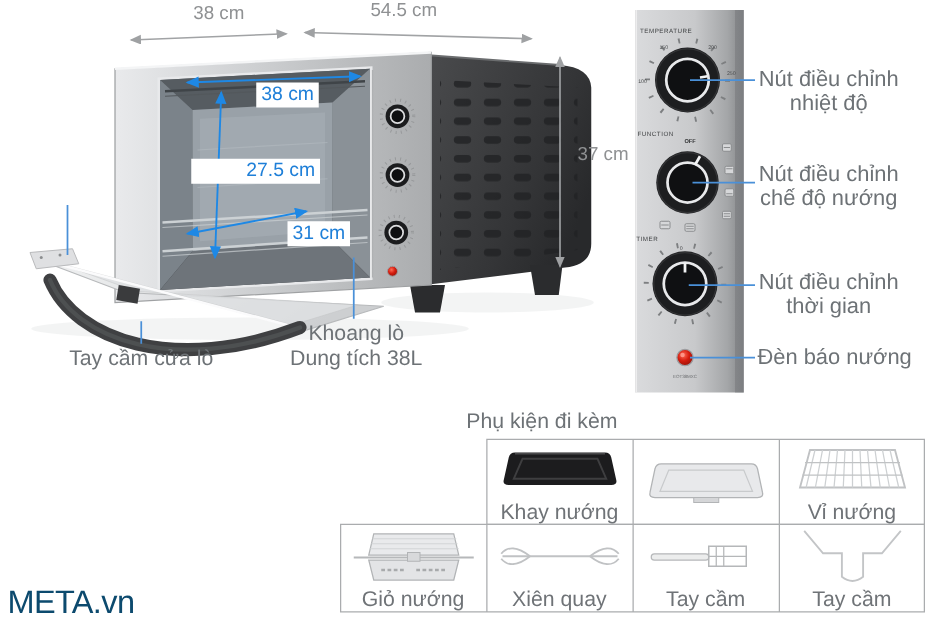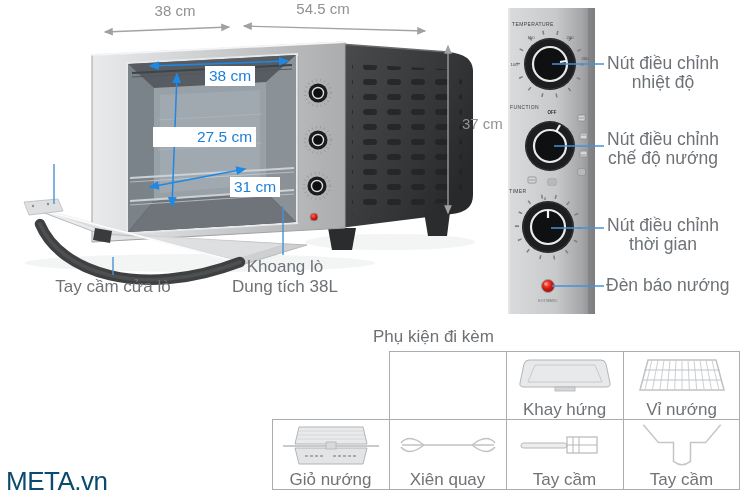--- a/index.html
+++ b/index.html
@@ -236,27 +236,34 @@
 <div class="callout" style="top:216px;">
   <span>Nút điều chỉnh</span><br>
   <span>thời gian</span>
 </div>
 <div class="callout" style="top:276px;left:606px;width:130px;text-align:left;">
   <span>Đèn báo nướng</span>
 </div>
 
 <div id="acc-title">Phụ kiện đi kèm</div>
 
+<div class="acc-cell" style="left:389px;top:351px;height:69px;">
+  <svg class="acc-icon" width="100" height="42" viewBox="0 0 100 42">
+    <path d="M14,8 L86,8 Q90,8 91,12 L95,30 Q96,34 91,34 L9,34 Q4,34 5,30 L9,12 Q10,8 14,8 Z" fill="#1c1c1e"></path>
+    <path d="M20,13 L80,13 L87,29 L13,29 Z" fill="none" stroke="#3e3e40" stroke-width="1.5"></path>
+    <path d="M14,9 L86,9" stroke="#4a4a4c" stroke-width="1.2"></path>
+  </svg>
+  <div class="acc-label">Khay nướng</div>
+</div>
 <div class="acc-cell" style="left:506px;top:351px;height:69px;">
   <svg class="acc-icon" width="100" height="42" viewBox="0 0 100 42">
     <path d="M14,6 L86,6 Q90,6 91,10 L95,29 Q96,33 91,33 L9,33 Q4,33 5,29 L9,10 Q10,6 14,6 Z" fill="#e8e9eb" stroke="#b2b4b6" stroke-width="1"></path>
     <path d="M20,11 L80,11 L87,28 L13,28 Z" fill="none" stroke="#c8cacc" stroke-width="1"></path>
     <rect x="40" y="33" width="20" height="4" fill="#d5d6d8" stroke="#b2b4b6" stroke-width="0.8"></rect>
   </svg>
-  <div class="acc-label">Khay hứng</div>
 </div>
 <div class="acc-cell" style="left:623px;top:351px;height:69px;">
   <svg class="acc-icon" width="100" height="42" viewBox="0 0 100 42">
     <path d="M16,6 L84,6 L92,36 L8,36 Z" fill="none" stroke="#c0c2c4" stroke-width="1.5"></path>
     <g stroke="#cdd0d2" stroke-width="1">
       <path d="M20,6 L12.9,36"></path>
           <path d="M26,6 L20.3,36"></path>
           <path d="M32,6 L27.8,36"></path>
           <path d="M38,6 L35.2,36"></path>
       <path d="M44,6 L42.6,36"></path>

